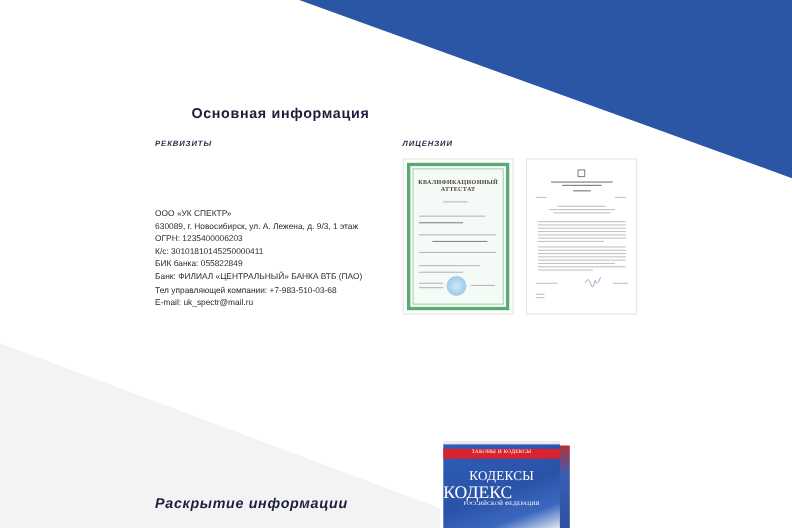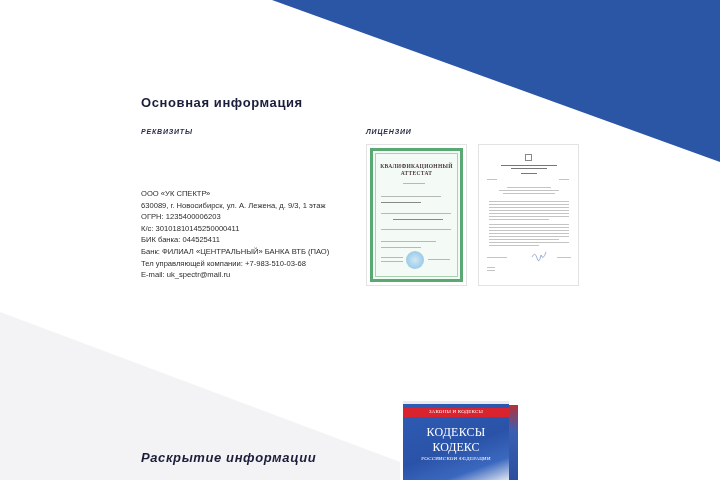--- a/index.html
+++ b/index.html
@@ -6,21 +6,21 @@
     html, body { width: 720px; height: 480px; overflow: hidden; background: #ffffff; }
     body { position: relative; font-family: "Liberation Sans", "DejaVu Sans", sans-serif; color: #1b1e3a; }
 
     .bg-blue { position: absolute; left: 0; top: 0; width: 720px; height: 480px; }
     .bg-gray { position: absolute; left: 0; top: 0; width: 720px; height: 480px; }
 
     .section-title {
       position: absolute; left: 141px;
       font-size: 13px; font-weight: bold; letter-spacing: 0.6px; color: #1b1e3a;
     }
-    #title-main { top: 95px; }
+    #title-main { top: 95px; margin-left: 33px; }
     #title-disclosure { top: 450px; font-style: italic; }
 
     .sub-label {
       position: absolute; font-size: 7px; font-weight: bold; font-style: italic;
       letter-spacing: 0.8px; color: #2a2d48; text-transform: uppercase;
     }
     #label-requisites { left: 141px; top: 128px; }
     #label-licenses { left: 366px; top: 128px; }
 
     .requisites {
@@ -53,22 +53,22 @@
     .book { position: absolute; left: 403px; top: 403px; width: 115px; height: 77px; }
     .book .spine { position: absolute; right: 0; top: 2px; width: 10px; height: 75px;
       background: linear-gradient(180deg, #b53038 0%, #3a5fb2 35%, #2d4f9e 100%); }
     .book .cover { position: absolute; left: 0; top: 0; width: 106px; height: 77px;
       background: linear-gradient(160deg, #2f5cb5 0%, #2a53a8 55%, #3b68bf 80%, #dfe5f0 100%); }
     .book .topband { position: absolute; left: 0; top: 5px; width: 106px; height: 9px; background: #d9232f; }
     .book .series { position: absolute; left: 0; right: 0; top: 6px; text-align: center;
       font-family: "Liberation Serif", serif; font-size: 5px; color: #ffffff; letter-spacing: 0.2px; }
     .book .t1 { position: absolute; left: 0; right: 0; top: 22px; text-align: center;
       font-family: "Liberation Serif", serif; font-size: 12px; color: #ffffff; letter-spacing: 0.2px; }
-    .book .t2 { position: absolute; left: 0; right: 0; top: 37px; text-align: center;
-      font-family: "Liberation Serif", serif; font-size: 12px; color: #ffffff; }
+    .book .t2 { position: absolute; left: 0; right: 0; top: 37px; 
+      font-family: "Liberation Serif", serif; font-size: 16px; color: #ffffff; }
     .book .t3 { position: absolute; left: 0; right: 0; top: 53px; text-align: center;
       font-family: "Liberation Serif", serif; font-size: 5px; color: #ffffff; letter-spacing: 0.2px; }
     .book .top-edge { position: absolute; left: 0; top: -2px; width: 106px; height: 3px; background: #e9e9ee; }
   </style>
 </head>
 <body>
 
 <svg class="bg-gray" viewBox="0 0 720 480" width="720" height="480">
   <polygon points="0,312 400,462 400,480 0,480" fill="#f3f3f5"></polygon>
 </svg>
@@ -77,21 +77,21 @@
 </svg>
 
 <h2 class="section-title" id="title-main">Основная информация</h2>
 
 <div class="sub-label" id="label-requisites">РЕКВИЗИТЫ</div>
 <div class="requisites">
   <div>ООО «УК СПЕКТР»</div>
   <div>630089, г. Новосибирск, ул. А. Лежена, д. 9/3, 1 этаж</div>
   <div>ОГРН: 1235400006203</div>
   <div>К/с: 30101810145250000411</div>
-  <div>БИК банка: 044525411</div>
+  <div>БИК банка: 055822849</div>
   <div>Банк: ФИЛИАЛ «ЦЕНТРАЛЬНЫЙ» БАНКА ВТБ (ПАО)</div>
   <div>Тел управляющей компании: +7-983-510-03-68</div>
   <div>E-mail: uk_spectr@mail.ru</div>
 </div>
 
 <div class="sub-label" id="label-licenses">ЛИЦЕНЗИИ</div>
 
 <div class="license" id="license-1">
   <div class="cert">
     <div class="ct" style="top:12px;">КВАЛИФИКАЦИОННЫЙ</div>

